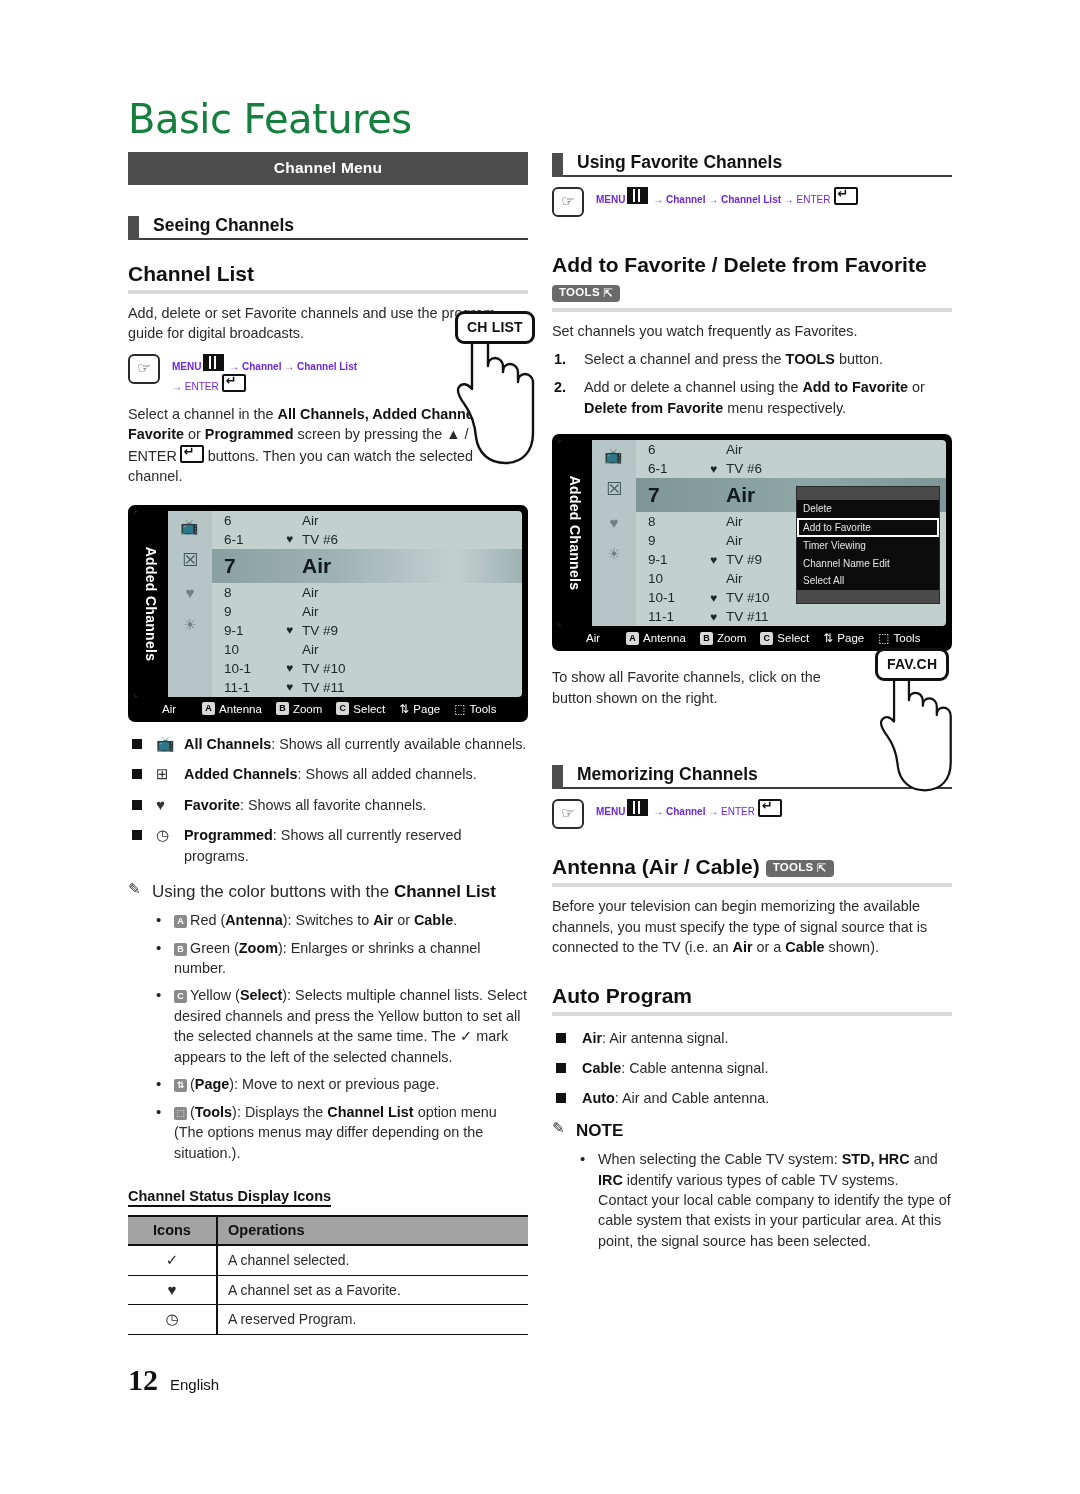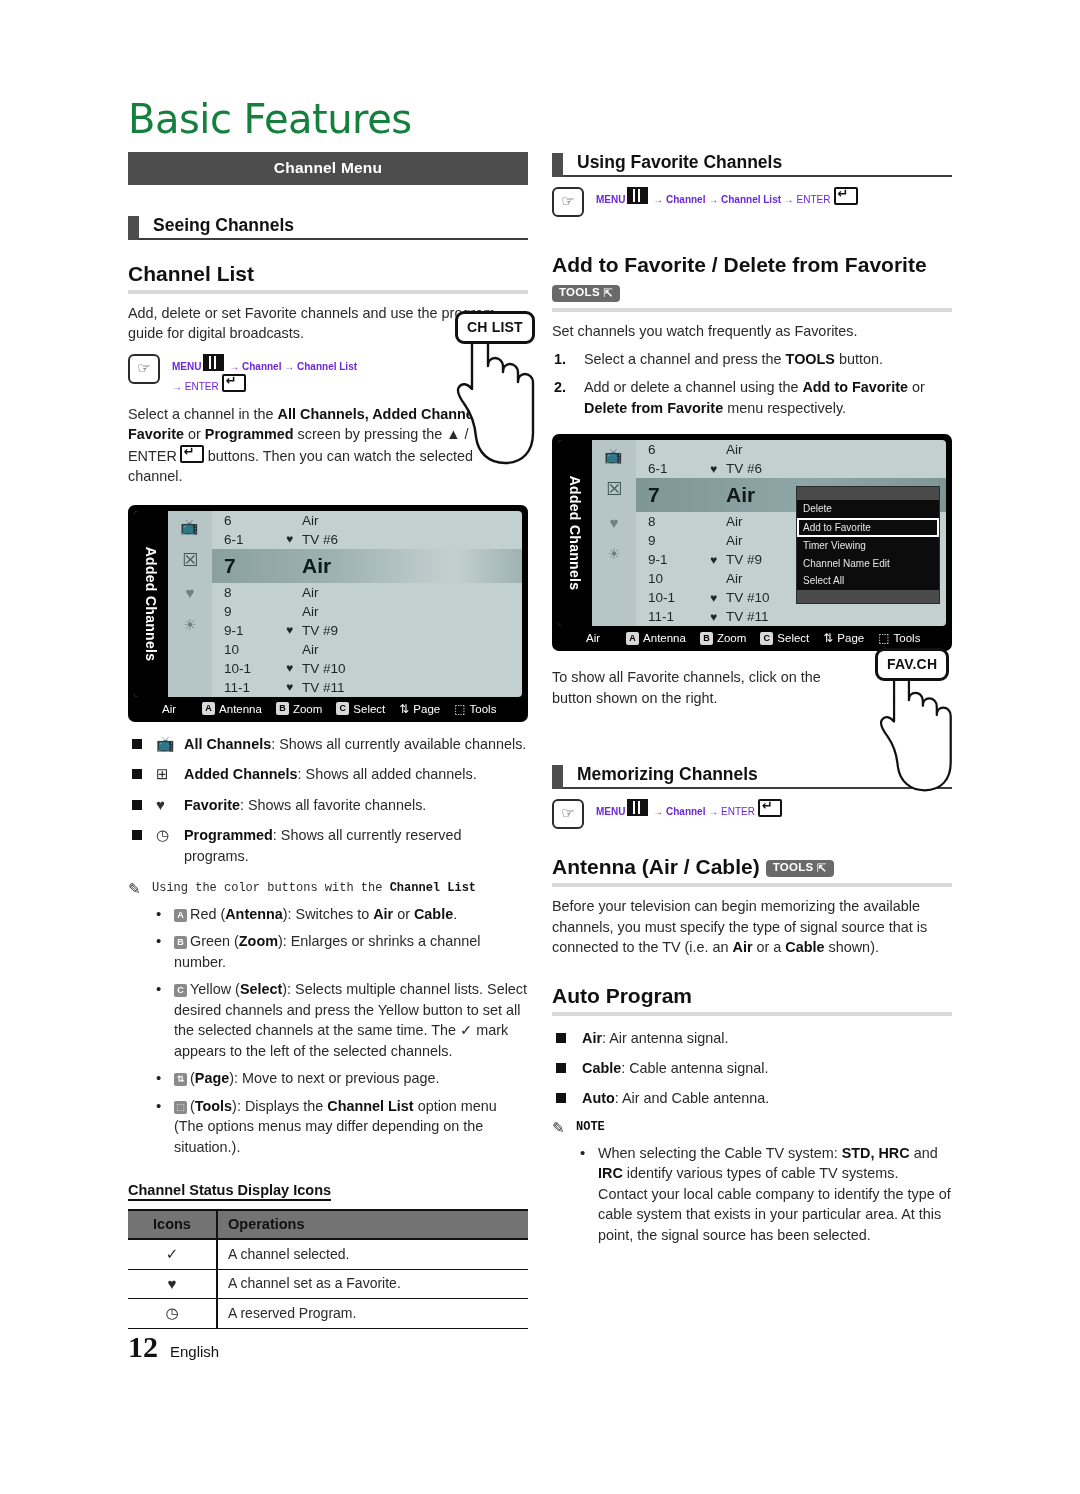--- a/index.html
+++ b/index.html
@@ -143,21 +143,21 @@
     margin-bottom:10px;color:#2a2a2a;
   }
   ul.sq>li::before{
     content:"";position:absolute;left:4px;top:5px;width:10px;height:10px;background:#111;
   }
   ul.sq>li .li-ico{position:absolute;left:28px;top:-1px;font-size:15px;color:#333;}
   ul.sq.noico>li{padding-left:30px;}
 
   .note-head{display:flex;align-items:flex-start;margin-top:14px;}
   .pencil{flex:none;width:24px;font-size:15px;color:#333;line-height:1.2;}
-  .note-head .nh-txt{font-size:12px;line-height:1.42;color:#2a2a2a;font-family:Liberation Mono, monospace;}
+  .note-head .nh-txt{font-size:17px;line-height:1.42;color:#2a2a2a;}
 
   ul.dot{list-style:none;margin:6px 0 0;padding:0 0 0 24px;}
   ul.dot>li{
     position:relative;padding-left:22px;font-size:14.4px;line-height:1.42;
     margin-bottom:7px;color:#2a2a2a;
   }
   ul.dot>li::before{
     content:"\2022";position:absolute;left:4px;top:-1px;font-size:15px;color:#222;
   }
   .kbadge{
@@ -179,42 +179,42 @@
 
   
   .tbl-title{
     font-size:14.5px;font-weight:bold;color:#111;margin-top:18px;
     display:inline-block;border-bottom:2px solid #111;padding-bottom:1px;
   }
   table.icons{
     width:100%;border-collapse:collapse;margin-top:8px;font-size:14px;
   }
   table.icons th{
-    background:#737373;font-weight:bold;color:#111;font-size:14.5px;
+    background:#a3a3a3;font-weight:bold;color:#111;font-size:14.5px;
     padding:5px 0 6px;border-bottom:2px solid #111;
   }
   table.icons th:first-child{width:88px;text-align:center;border-right:2px solid #111;}
   table.icons th:last-child{text-align:left;padding-left:10px;}
   table.icons td{padding:5px 0 6px;border-bottom:1.5px solid #111;color:#2a2a2a;}
   table.icons td:first-child{text-align:center;border-right:2px solid #111;font-size:15px;}
   table.icons td:last-child{padding-left:10px;}
   table.icons tr:first-child th{border-top:2px solid #111;}
 
   
   .callout{position:absolute;}
   .rbtn{
     border:3px solid #111;border-radius:9px;background:#fff;
     font-size:14px;font-weight:bold;color:#111;text-align:center;
     padding:5px 9px 6px;letter-spacing:.2px;white-space:nowrap;position:relative;z-index:3;
   }
   .hand-svg{position:absolute;left:0;top:0;}
 
   
   .footer{position:absolute;left:128px;top:1330px;display:flex;align-items:baseline;}
-  .footer .pnum{font-size:30px;font-weight:bold;color:#111;font-family:"Liberation Serif","DejaVu Serif",serif;}
+  .footer .pnum{font-size:30px;font-weight:bold;color:#111;font-family:"Liberation Serif","DejaVu Serif",serif;margin-top:33px;}
   .footer .lang{font-size:15px;color:#111;margin-left:12px;}
 </style>
 </head>
 <body>
 
 <div class="page">
 
   <div class="page-title">Basic Features</div>
 
   <div class="col-left">

